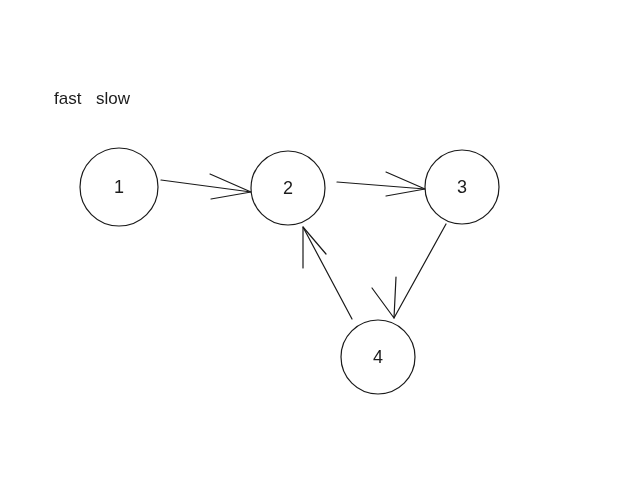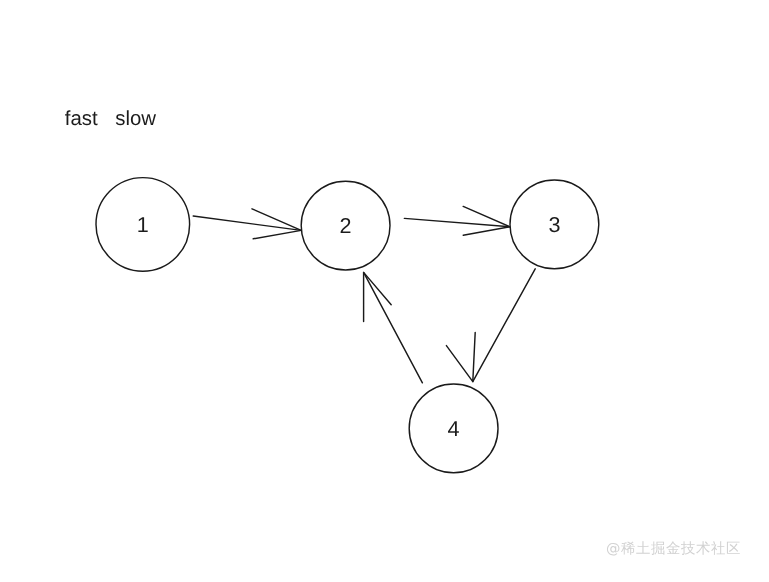--- a/index.html
+++ b/index.html
@@ -113,15 +113,14 @@
       <text class="node-text" x="462" y="187" text-anchor="middle" dominant-baseline="central">3</text>
     </g>
 
     <g>
       <circle class="node-circle" cx="378" cy="357" r="37"></circle>
       <text class="node-text" x="378" y="357" text-anchor="middle" dominant-baseline="central">4</text>
     </g>
 
   </svg>
 
-  <span id="watermark">@稀土掘金技术社区</span>
 
 </div>
 
 </body></html>

